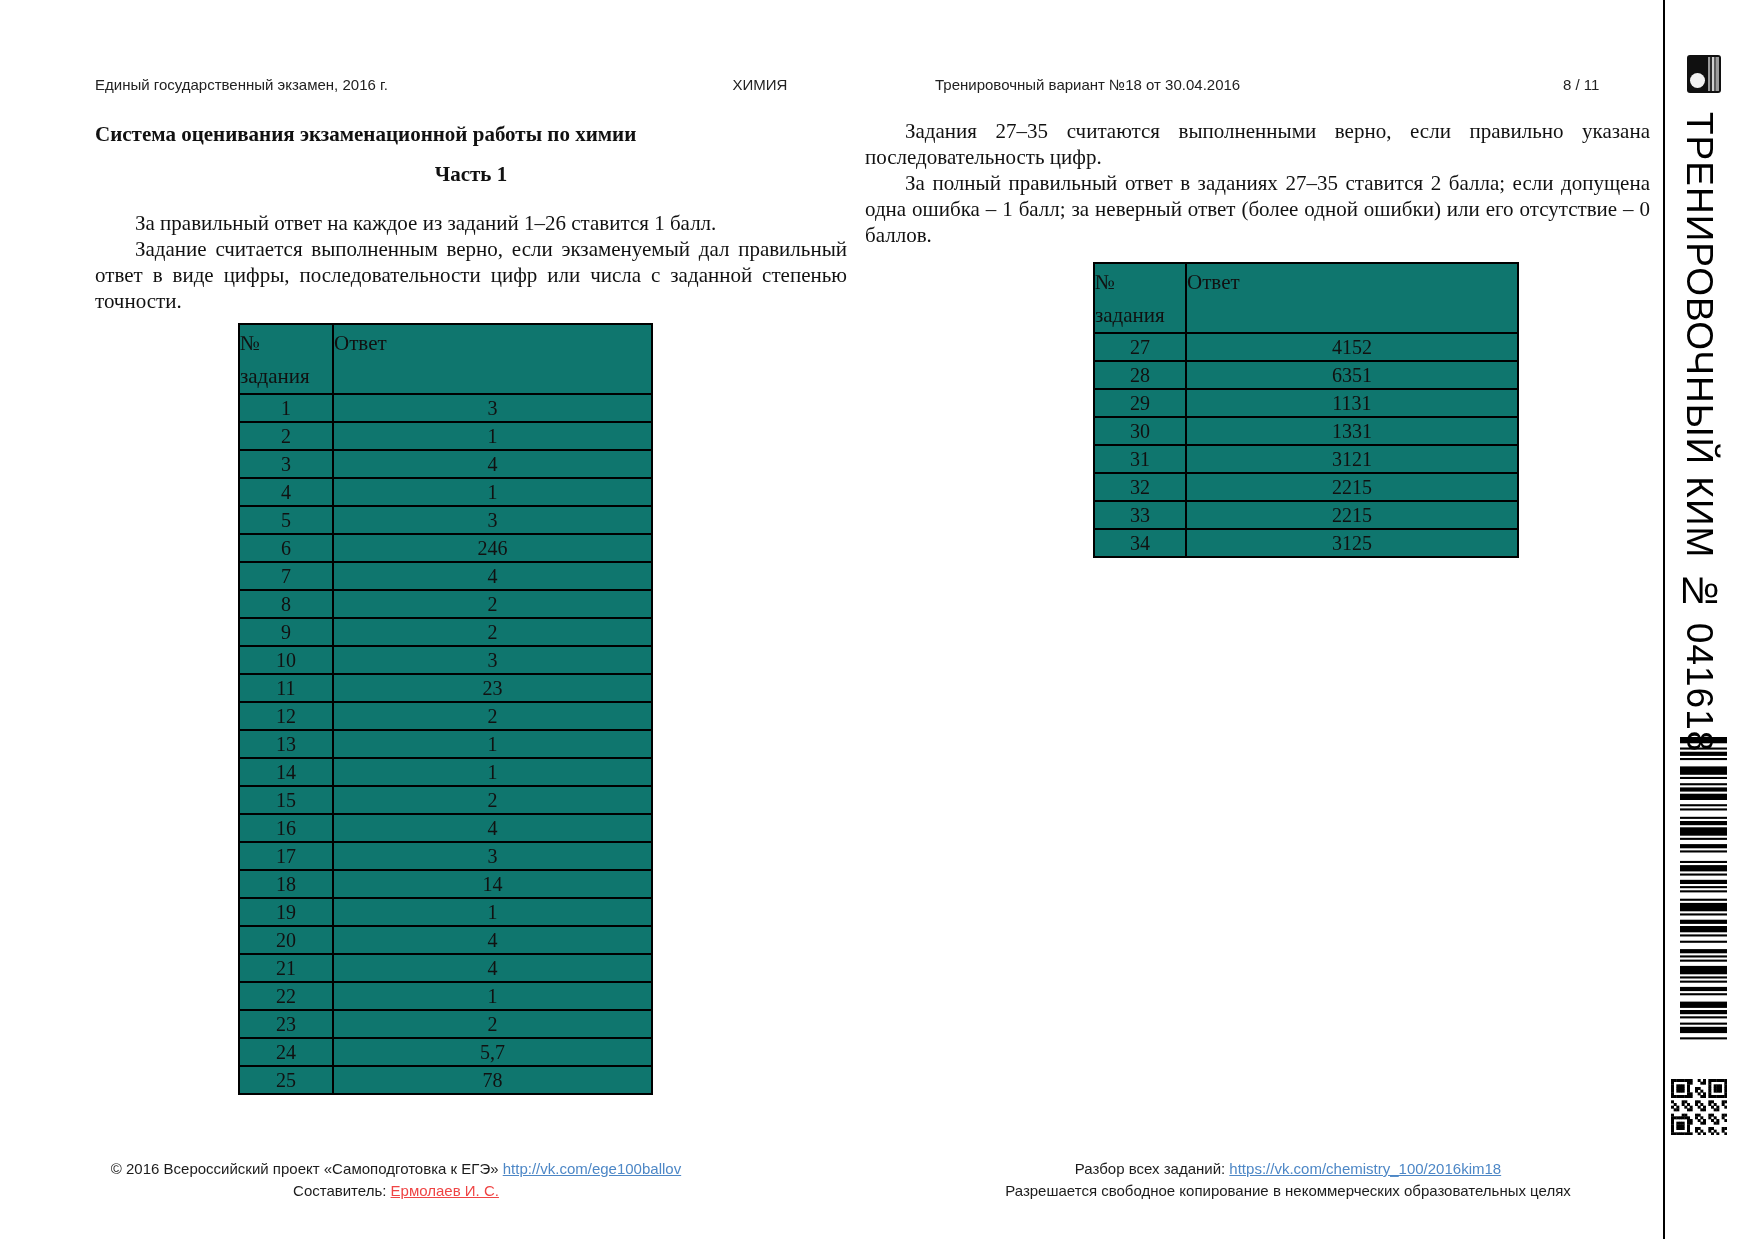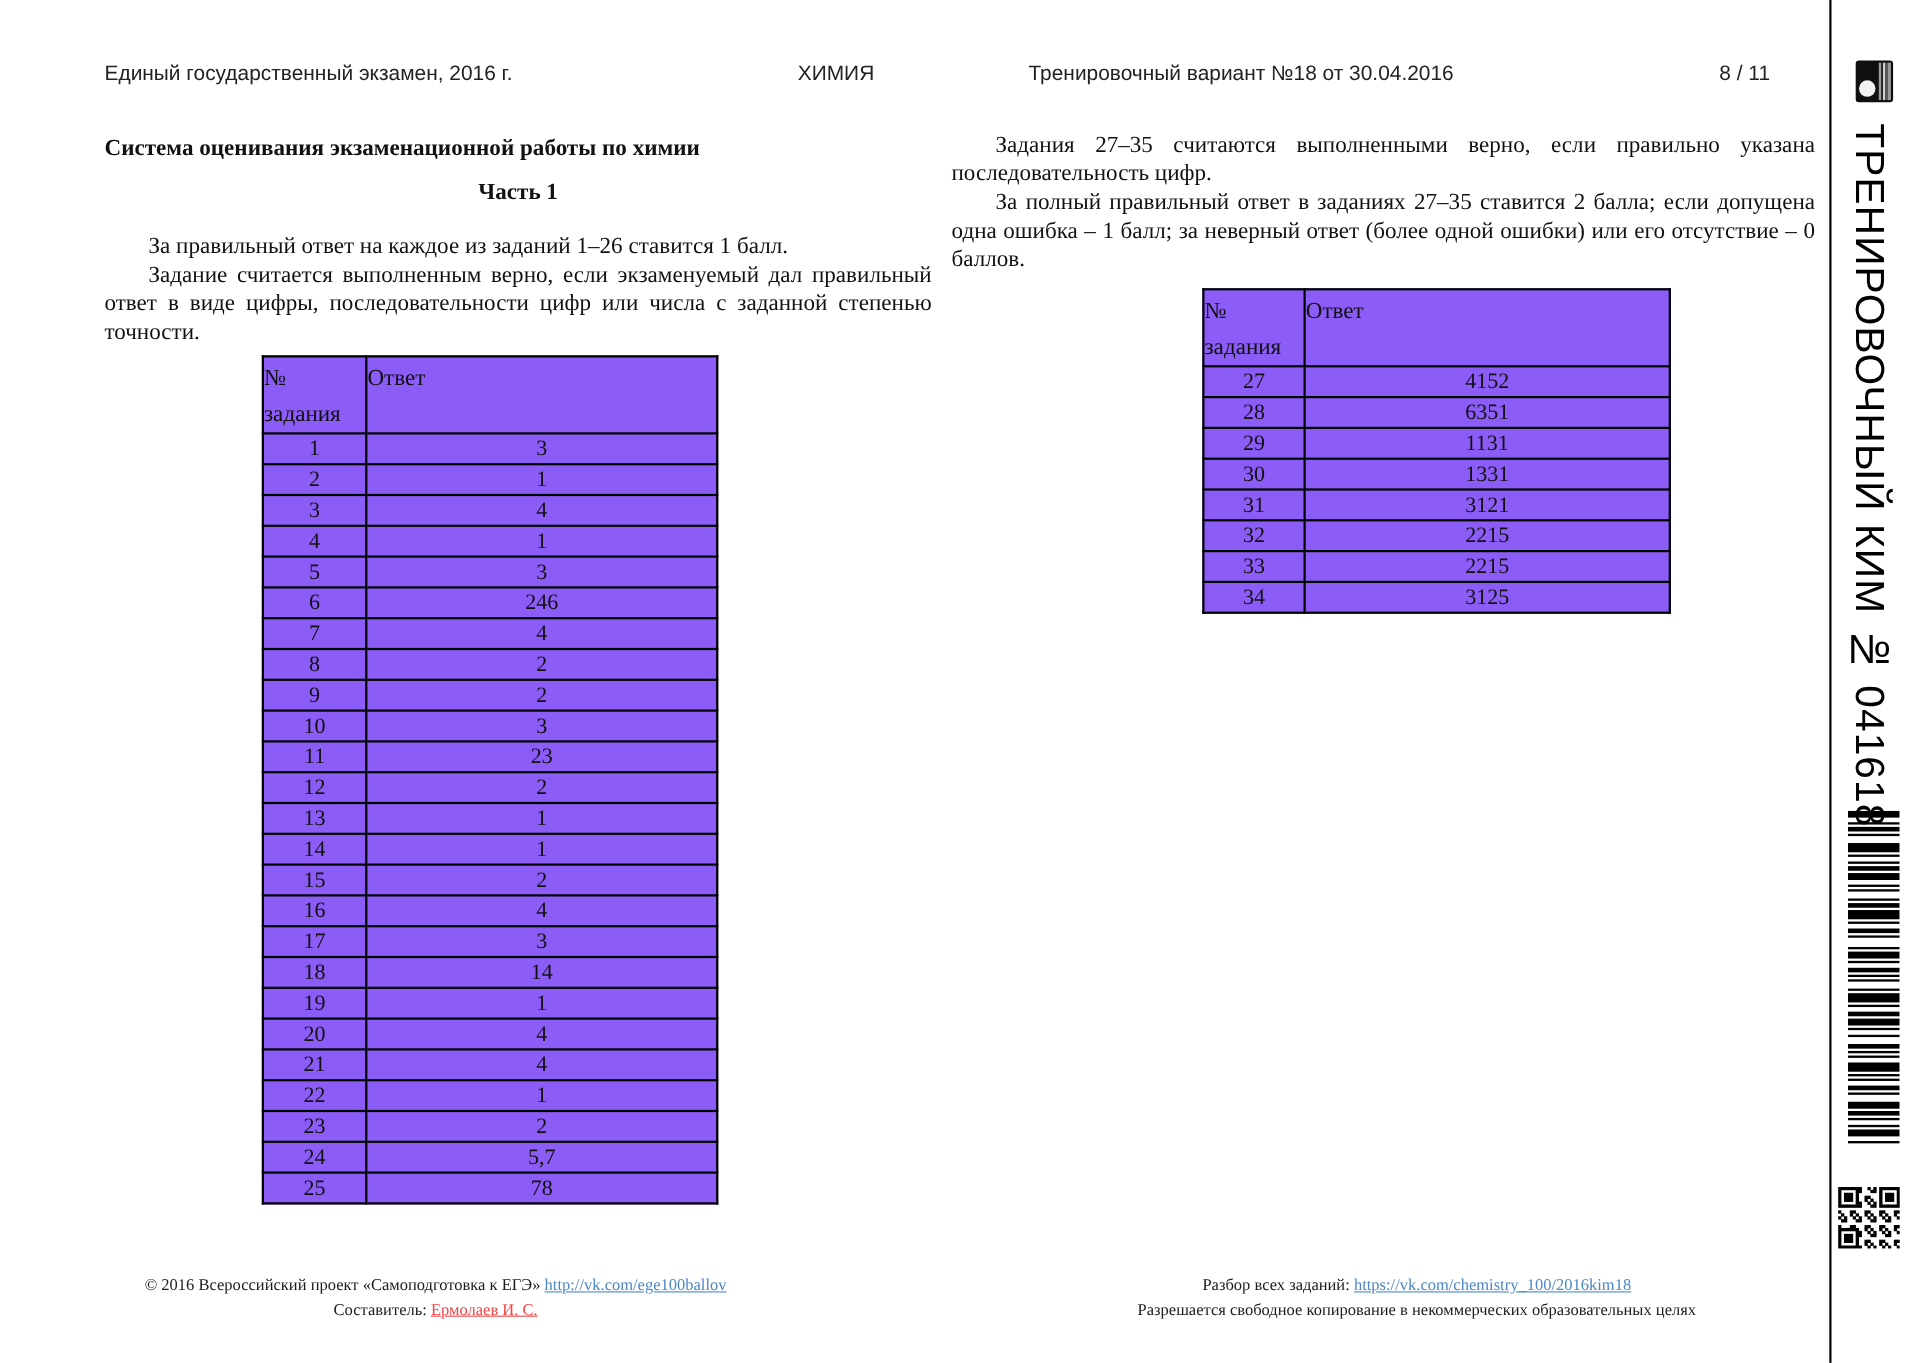--- a/index.html
+++ b/index.html
@@ -5,21 +5,21 @@
   * { margin:0; padding:0; box-sizing:border-box; }
   html,body { background:#ffffff; }
   body {
     width:1754px; height:1239px; position:relative; overflow:hidden;
     font-family:"Liberation Serif", serif; color:#111;
   }
   .abs { position:absolute; }
   .sans { font-family:"Liberation Sans", sans-serif; }
 
   
-  .pg-hdr { top:57px; font-size:19px; color:#222; white-space:nowrap; }
+  .pg-hdr { top:76px; font-size:15px; color:#222; white-space:nowrap; }
   .hdr-left   { left:95px; }
   .hdr-subject{ left:700px; width:120px; text-align:center; }
   .hdr-variant{ left:935px; }
   .hdr-page   { left:1563px; }
 
   
   .corner-icon { left:1687px; top:55px; width:34px; height:38px;
     background:#101010; border-radius:3px; overflow:hidden; }
   .ci-circle { position:absolute; left:3px; bottom:5px; width:15px; height:15px;
     border-radius:50%; background:#f2f2f2; }
@@ -29,42 +29,42 @@
   
   .col { text-align:justify; font-size:21px; line-height:26px; }
   .col-left  { left:95px;  top:122px; width:752px; }
   .col-right { left:865px; top:118px; width:785px; }
   .doc-title { text-align:left; font-weight:bold; font-size:21px; line-height:24px; }
   .doc-sub   { text-align:center; font-weight:bold; font-size:21px; line-height:24px; margin-top:16px;font-family:Liberation Serif, serif; }
   .col p { text-indent:40px; }
   .col-left .paras { margin-top:24px; }
 
   
-  table.ans { border-collapse:collapse; background:#8b5cf6; table-layout:fixed; }
+  table.ans { border-collapse:collapse; background:#0f766e; table-layout:fixed; }
   table.ans, table.ans th, table.ans td { border:2px solid #000; }
   table.ans th { font-weight:normal; vertical-align:top; line-height:33px; font-size:21px; padding:2px 0 0 0; }
   table.ans td { text-align:center; font-size:20px; padding:0; }
   .t1 { margin-left:143px; margin-top:9px; width:415px; }
   .t1 col.c1 { width:94px; }
   .t1 td { height:26px; }
   .t2 { margin-left:228px; margin-top:14px; width:426px; }
   .t2 col.c1 { width:92px; }
   .t2 td { height:24px; }
   table.ans th { height:70px; }
 
   
   .rail-line { left:1663px; top:0; width:2px; height:1239px; background:#000; }
   .v-label { left:1678px; top:112px; height:640px;
     writing-mode:vertical-rl; font-family:"Liberation Sans", sans-serif;
     font-size:37px; letter-spacing:1px; color:#000; white-space:nowrap; }
   .barcode { left:1680px; top:737px; }
   .qr { left:1671px; top:1079px; }
 
   
-  .foot { top:1158px; font-family:Liberation Serif, serif; font-size:15px;
+  .foot { top:1158px; font-family:Liberation Sans, sans-serif; font-size:15px;
     line-height:22px; text-align:center; color:#1c1c1c; }
   .foot-left  { left:96px;  width:600px; }
   .foot-right { left:988px; width:600px; }
   a.doclink { text-decoration:underline; cursor:pointer; }
 </style>
 </head>
 <body>
 
 <div class="abs sans pg-hdr hdr-left">Единый государственный экзамен, 2016 г.</div>
 <div class="abs sans pg-hdr hdr-subject">ХИМИЯ</div>

